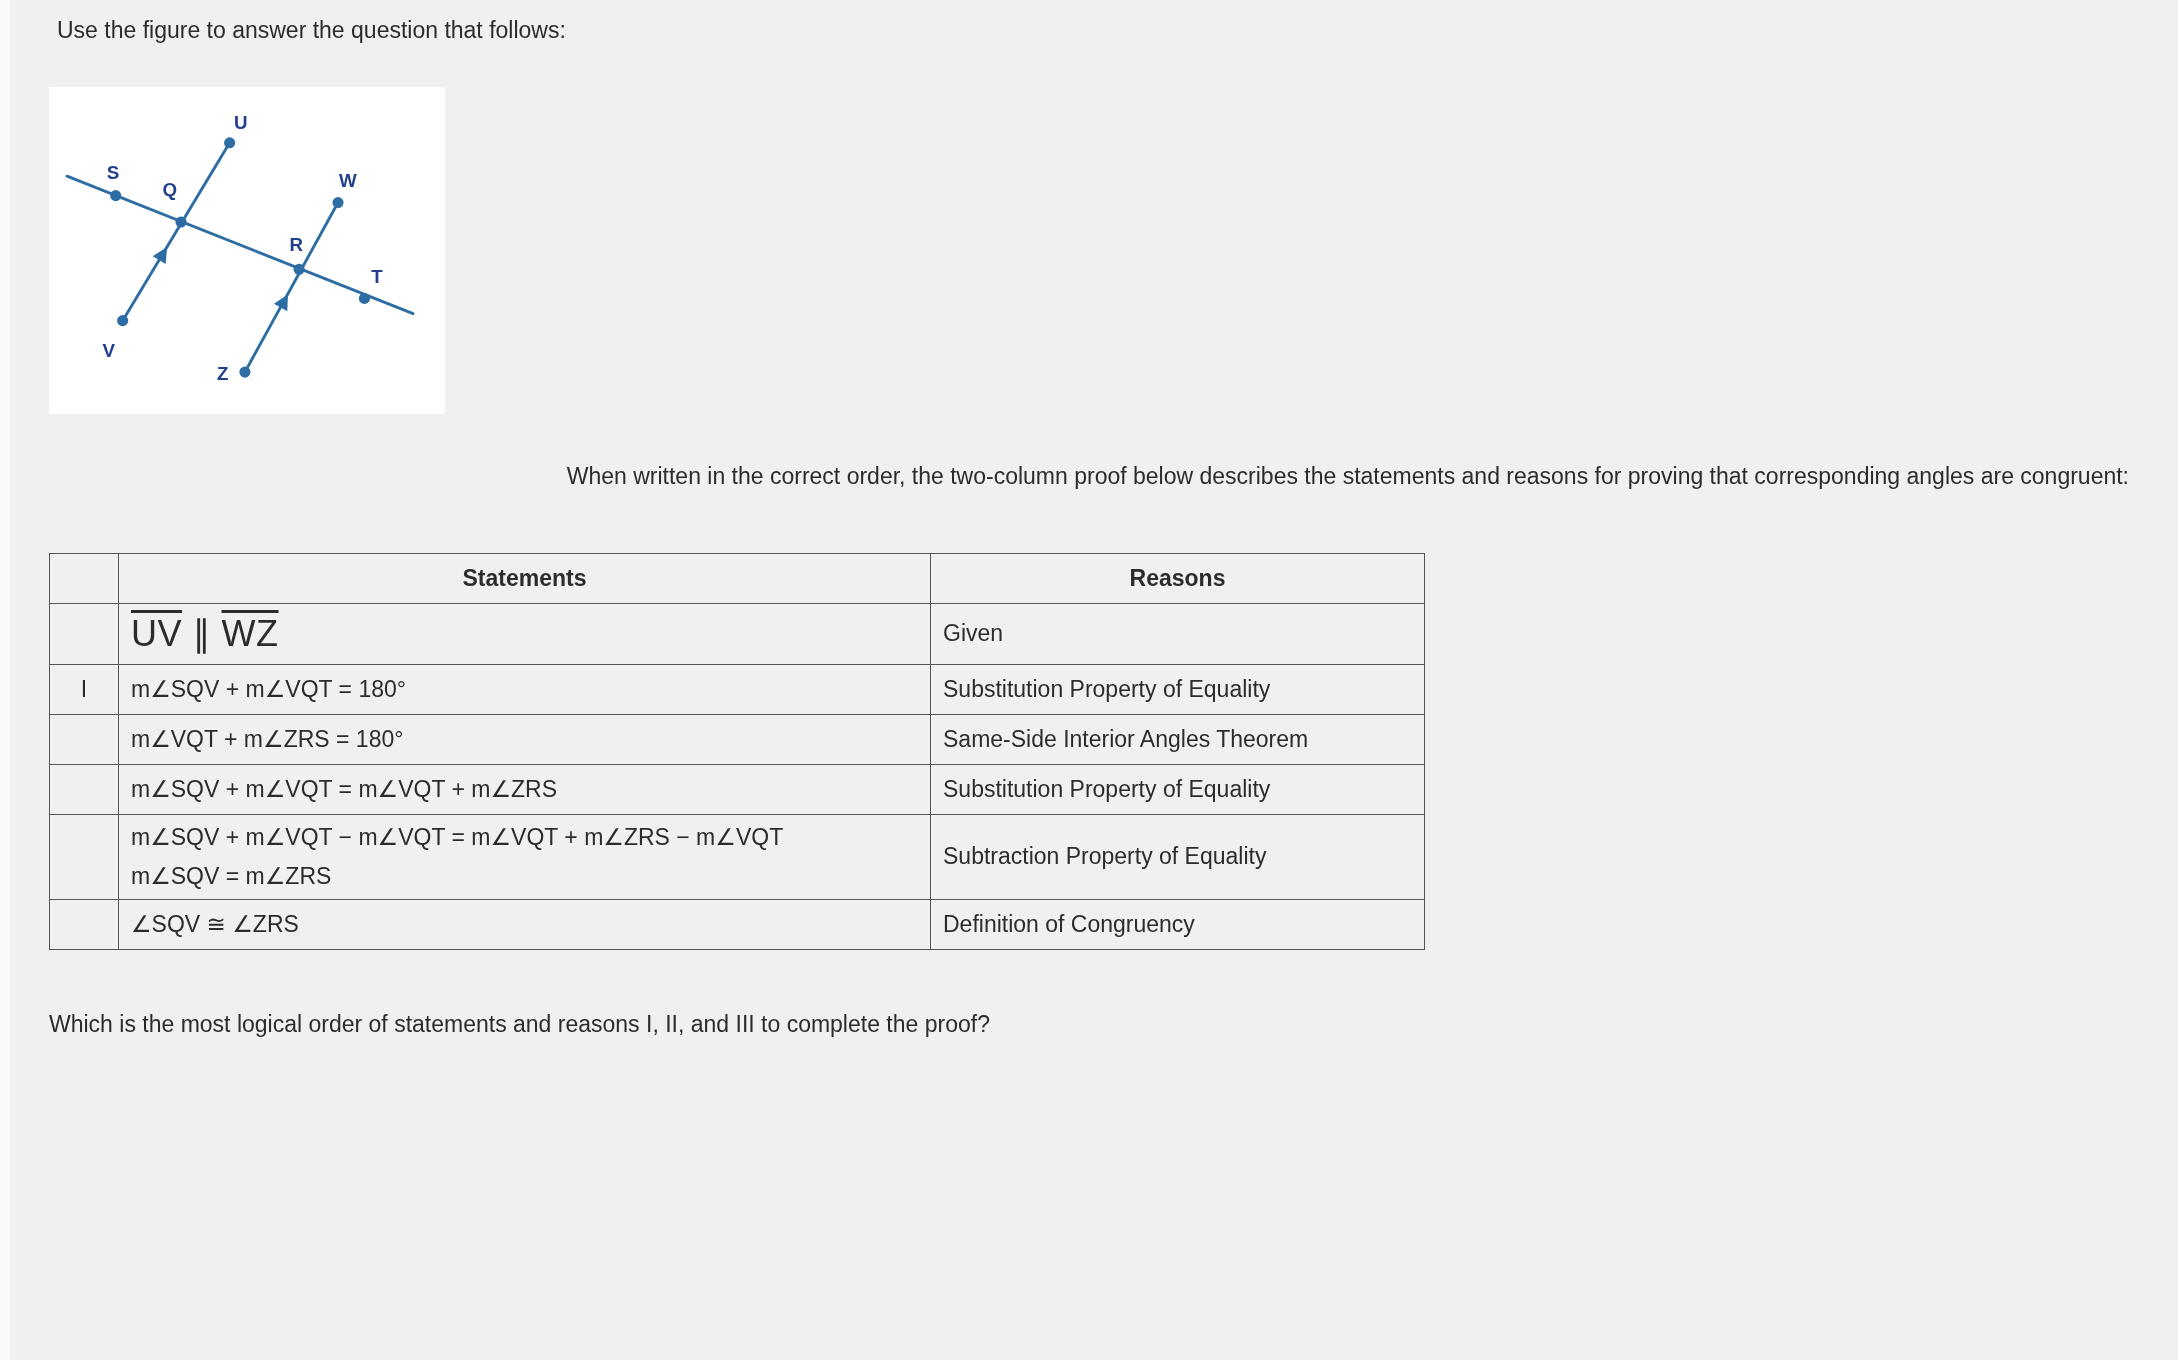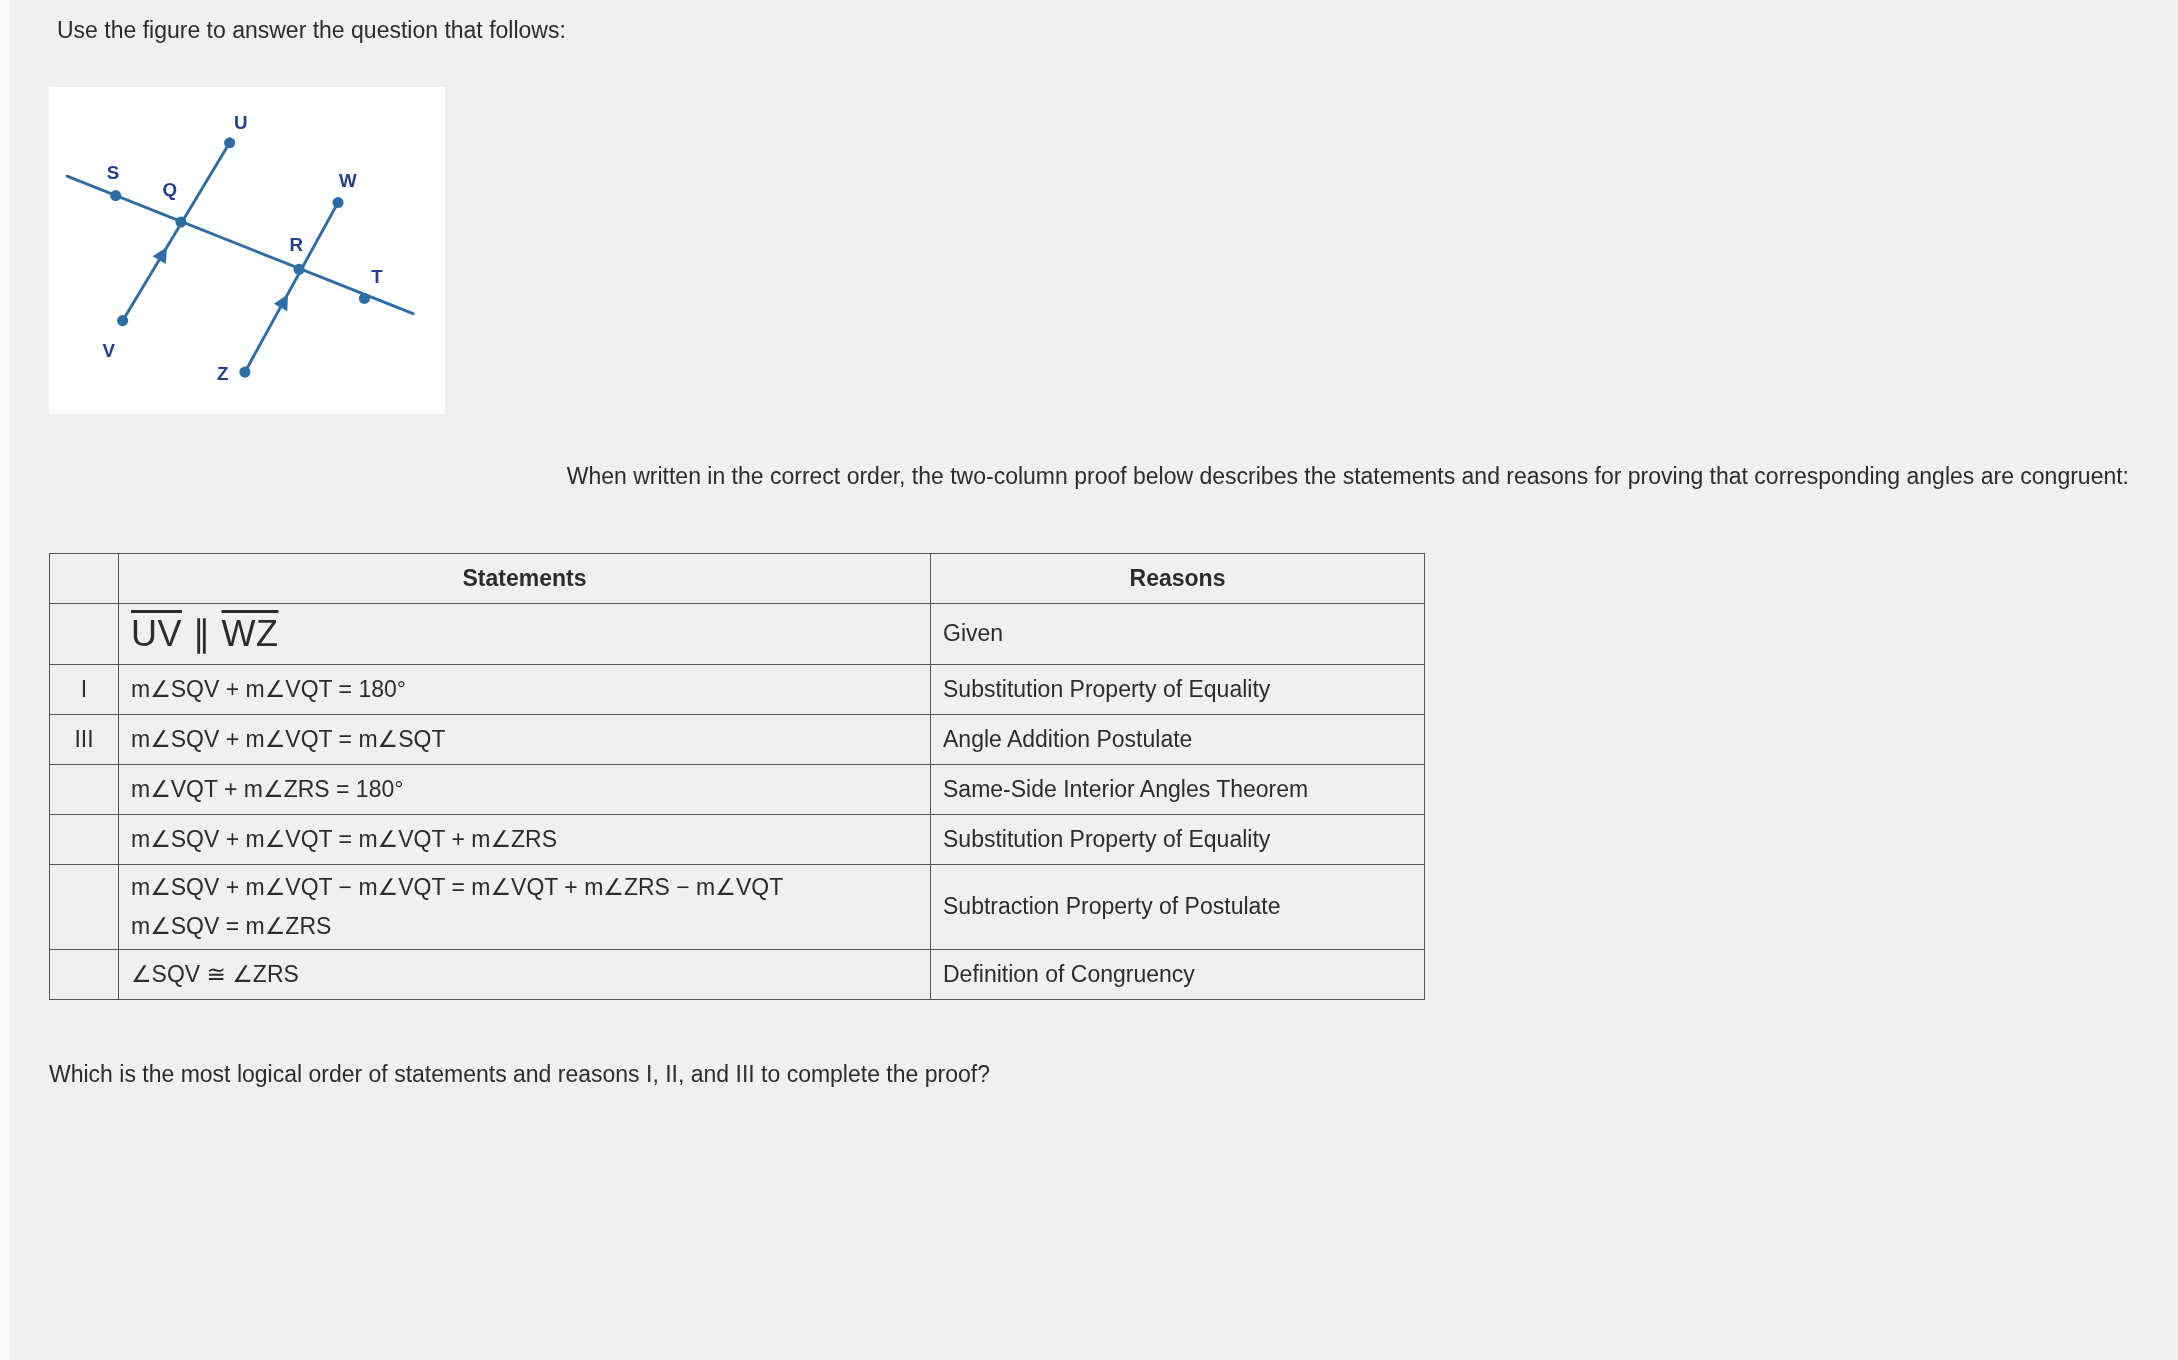--- a/index.html
+++ b/index.html
@@ -116,47 +116,40 @@
           <td class="rsn">Given</td>
         </tr>
         <tr>
           <td class="lbl">I</td>
           <td class="stmt">
             <div>m∠SQV + m∠VQT = 180°</div>
           </td>
           <td class="rsn">Substitution Property of Equality</td>
         </tr>
         <tr>
-          <td class="lbl">III</td>
-          <td class="stmt">
-            <div>m∠SQV + m∠VQT = m∠SQT</div>
-          </td>
-          <td class="rsn">Angle Addition Postulate</td>
-        </tr>
-        <tr>
           <td class="lbl"></td>
           <td class="stmt">
             <div>m∠VQT + m∠ZRS = 180°</div>
           </td>
           <td class="rsn">Same-Side Interior Angles Theorem</td>
         </tr>
         <tr>
           <td class="lbl"></td>
           <td class="stmt">
             <div>m∠SQV + m∠VQT = m∠VQT + m∠ZRS</div>
           </td>
           <td class="rsn">Substitution Property of Equality</td>
         </tr>
         <tr>
           <td class="lbl"></td>
           <td class="stmt">
             <div>m∠SQV + m∠VQT − m∠VQT = m∠VQT + m∠ZRS − m∠VQT</div>
             <div>m∠SQV = m∠ZRS</div>
           </td>
-          <td class="rsn">Subtraction Property of Postulate</td>
+          <td class="rsn">Subtraction Property of Equality</td>
         </tr>
         <tr>
           <td class="lbl"></td>
           <td class="stmt">
             <div>∠SQV ≅ ∠ZRS</div>
           </td>
           <td class="rsn">Definition of Congruency</td>
         </tr>
       </tbody>
   </table>

